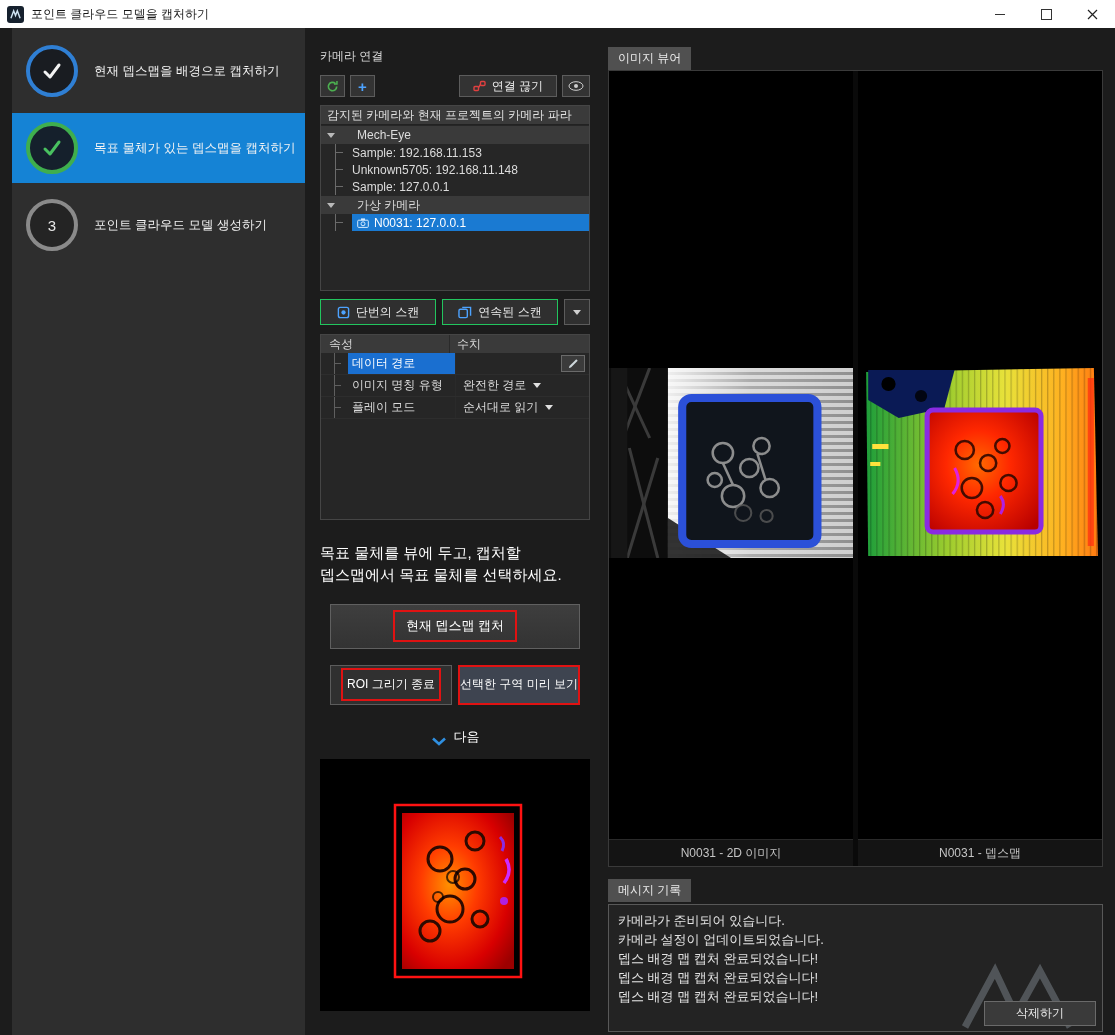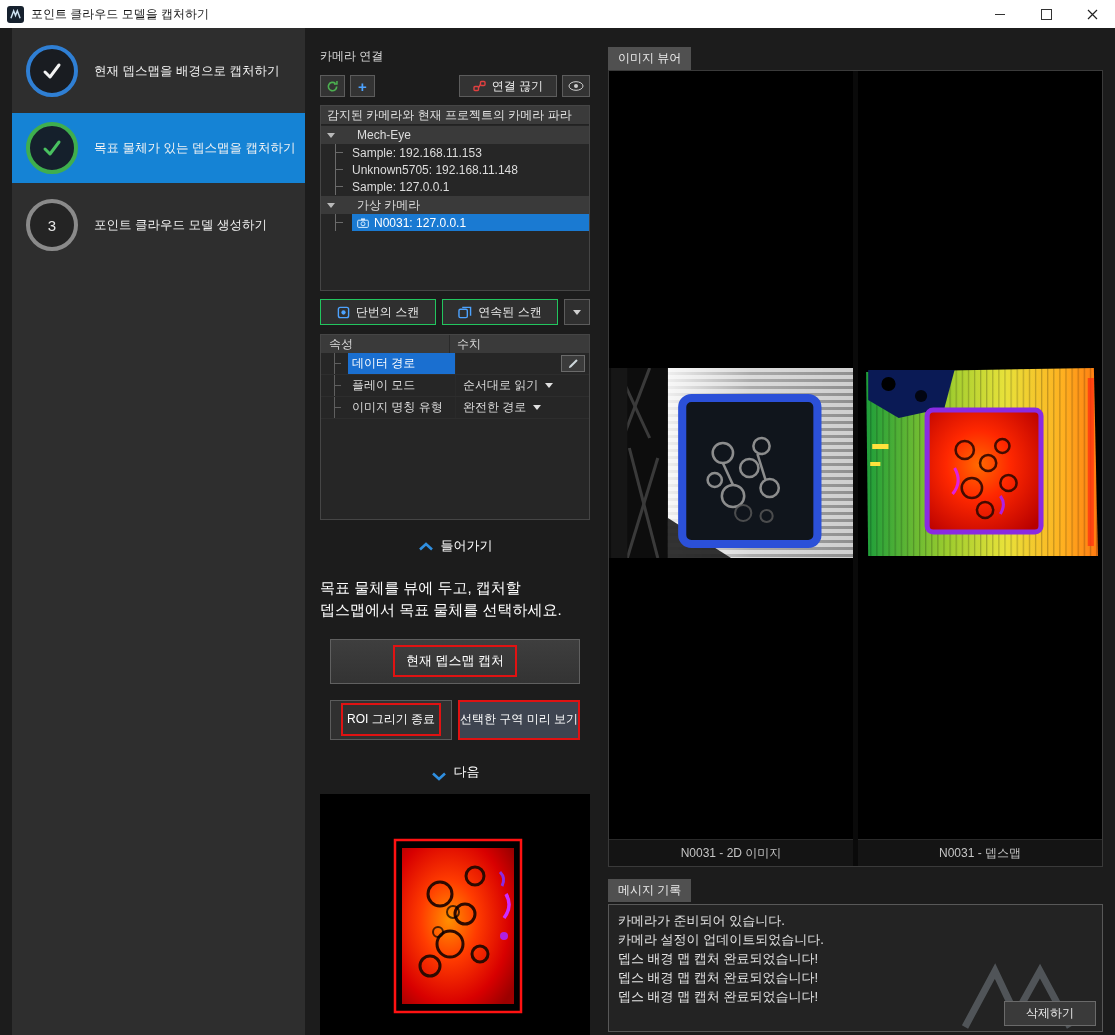--- a/index.html
+++ b/index.html
@@ -84,21 +84,21 @@
   .gtab { display:inline-block; background:#505050; color:#ececec; font-size:12px; padding:3px 10px; }
   .viewer { height:797px; background:#0a0a0a; border:1px solid #3a3a3a; box-sizing:border-box; display:flex; gap:5px; }
   .vpanel { flex:1; display:flex; flex-direction:column; background:#000; min-width:0; }
   .vimg { flex:1; position:relative; overflow:hidden; }
   .vimg svg { position:absolute; left:0; top:297px; width:100%; height:190px; }
   .vcaption { height:26px; background:#141414; border-top:1px solid #2a2a2a; display:flex; align-items:center; justify-content:center; color:#c4c4c4; font-size:12px; }
 
   .logwrap { margin-top:12px; }
   .logpanel { margin-top:2px; height:128px; border:1px solid #585858; background:#232323; position:relative; padding:6px 9px; box-sizing:border-box; overflow:hidden; }
   .log-line { color:#e2e2e2; font-size:13px; line-height:19px; white-space:nowrap; }
-  .delete-btn { position:absolute; right:6px; bottom:5px; background:#3a3a3a; border:1px solid #6a6a6a; color:#ececec; font-size:12px; padding:3px 21px; }
+  .delete-btn { position:absolute; right:6px; bottom:5px; background:#3a3a3a; border:1px solid #6a6a6a; color:#ececec; font-size:12px; padding:3px 31px; }
   .watermark { position:absolute; right:2px; bottom:-4px; opacity:0.32; }
 </style>
 </head>
 <body>
 
 <div class="window">
 
   <div class="titlebar">
     <span class="app-icon">
       <svg width="11" height="11" viewBox="0 0 12 12">
@@ -249,45 +249,39 @@
             <span class="edit-btn">
               <svg width="11" height="11" viewBox="0 0 12 12">
                   <path d="M1 11 L1.6 8.8 L9 1.4 L10.6 3 L3.2 10.4 Z" fill="#cfd8dc"></path>
                 </svg>
             </span>
           </div>
         </div>
         <div class="pt-row">
           <div class="pt-c1 pt-name">
             <span class="pbranch"></span>
+            <span class="pt-chip">이미지 명칭 유형</span>
+          </div>
+          <div class="pt-c2">
+            <span>완전한 경로</span>
+            <span class="val-tri"></span>
+          </div>
+        </div>
+        <div class="pt-row">
+          <div class="pt-c1 pt-name">
+            <span class="pbranch"></span>
             <span class="pt-chip">플레이 모드</span>
           </div>
           <div class="pt-c2">
             <span>순서대로 읽기</span>
             <span class="val-tri"></span>
           </div>
         </div>
-        <div class="pt-row">
-          <div class="pt-c1 pt-name">
-            <span class="pbranch"></span>
-            <span class="pt-chip">이미지 명칭 유형</span>
-          </div>
-          <div class="pt-c2">
-            <span>완전한 경로</span>
-            <span class="val-tri"></span>
-          </div>
-        </div>
-      </div>
-
-      <div class="collapse-link">
-        <svg width="16" height="9" viewBox="0 0 16 9">
-            <polyline points="2,7.5 8,2 14,7.5" stroke="#2f8fe0" stroke-width="2.6" fill="none"></polyline>
-          </svg>
-        <span>들어가기</span>
-      </div>
+      </div>
+
 
       <div class="instruction">
         <div>목표 물체를 뷰에 두고, 캡처할</div>
         <div>뎁스맵에서 목표 물체를 선택하세요.</div>
       </div>
 
       <div class="capture-btn">
         <span class="red-box">현재 뎁스맵 캡처</span>
       </div>
 

